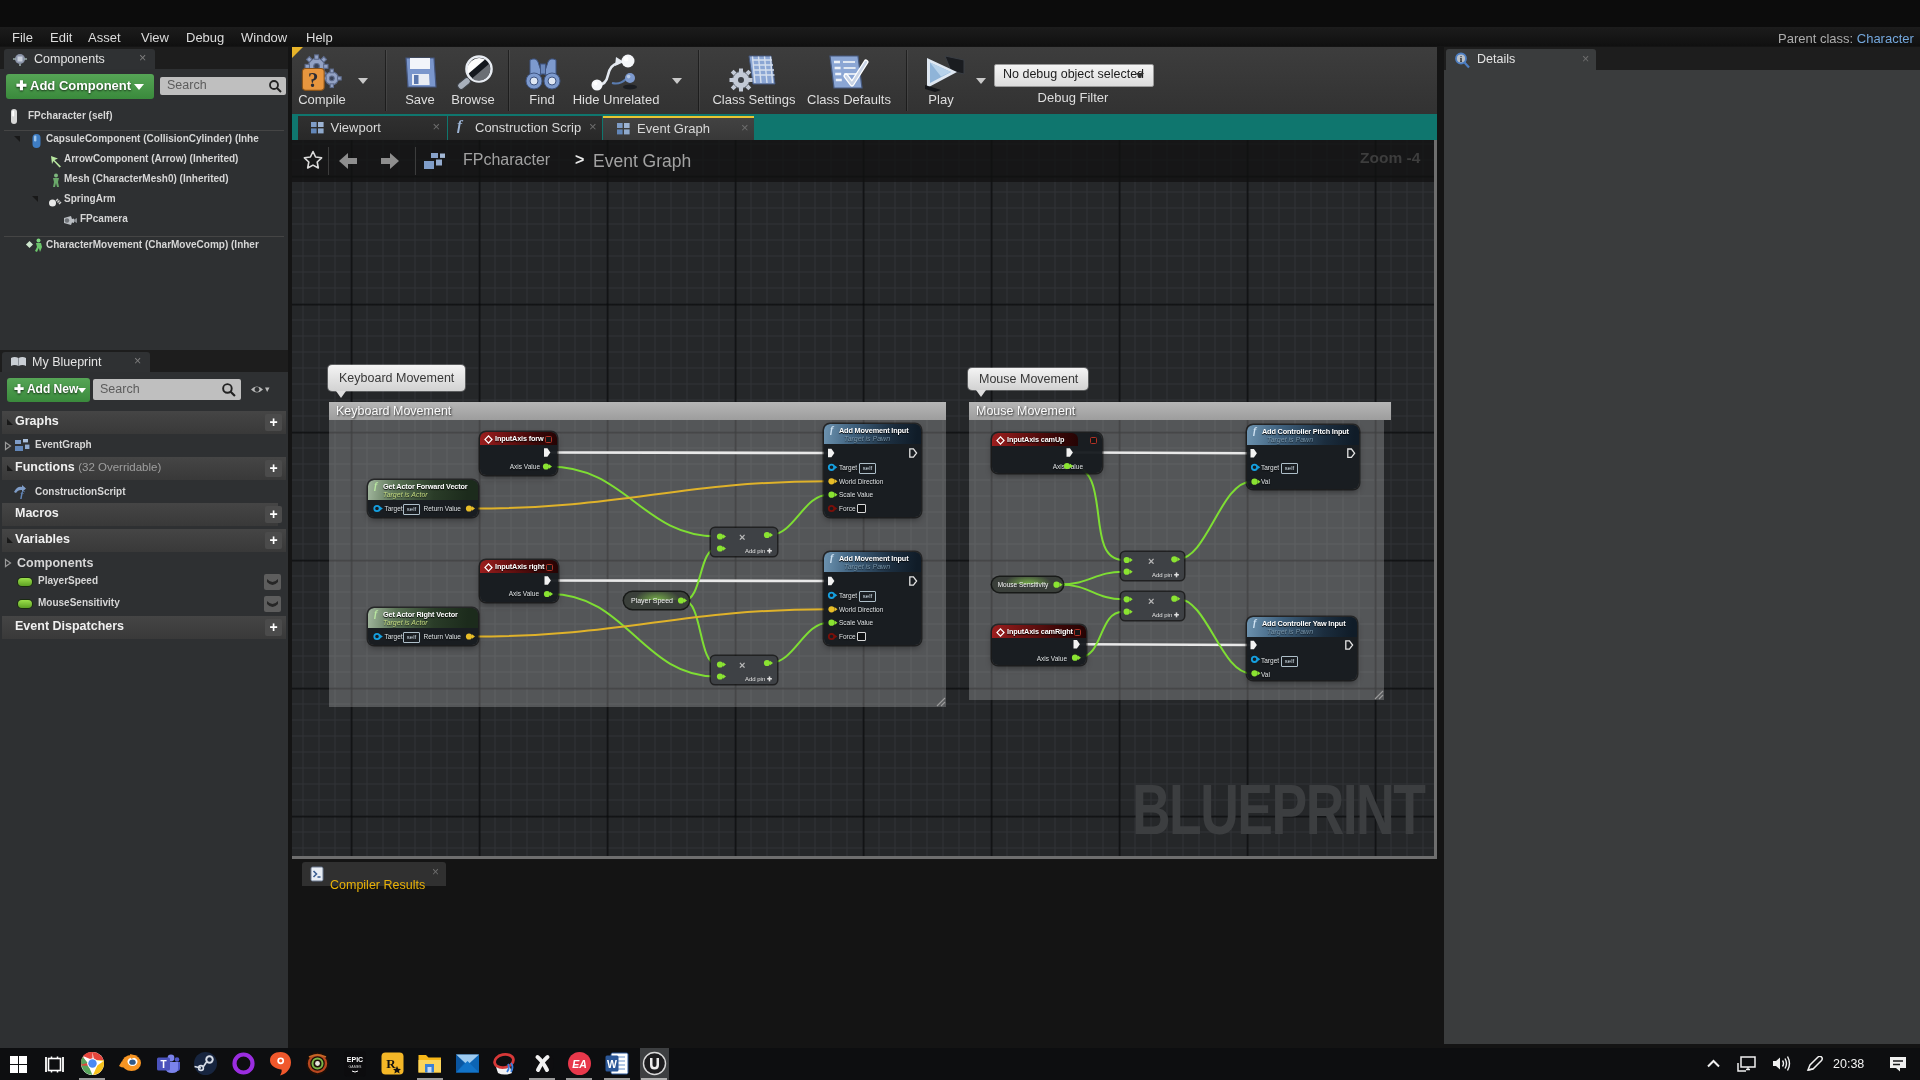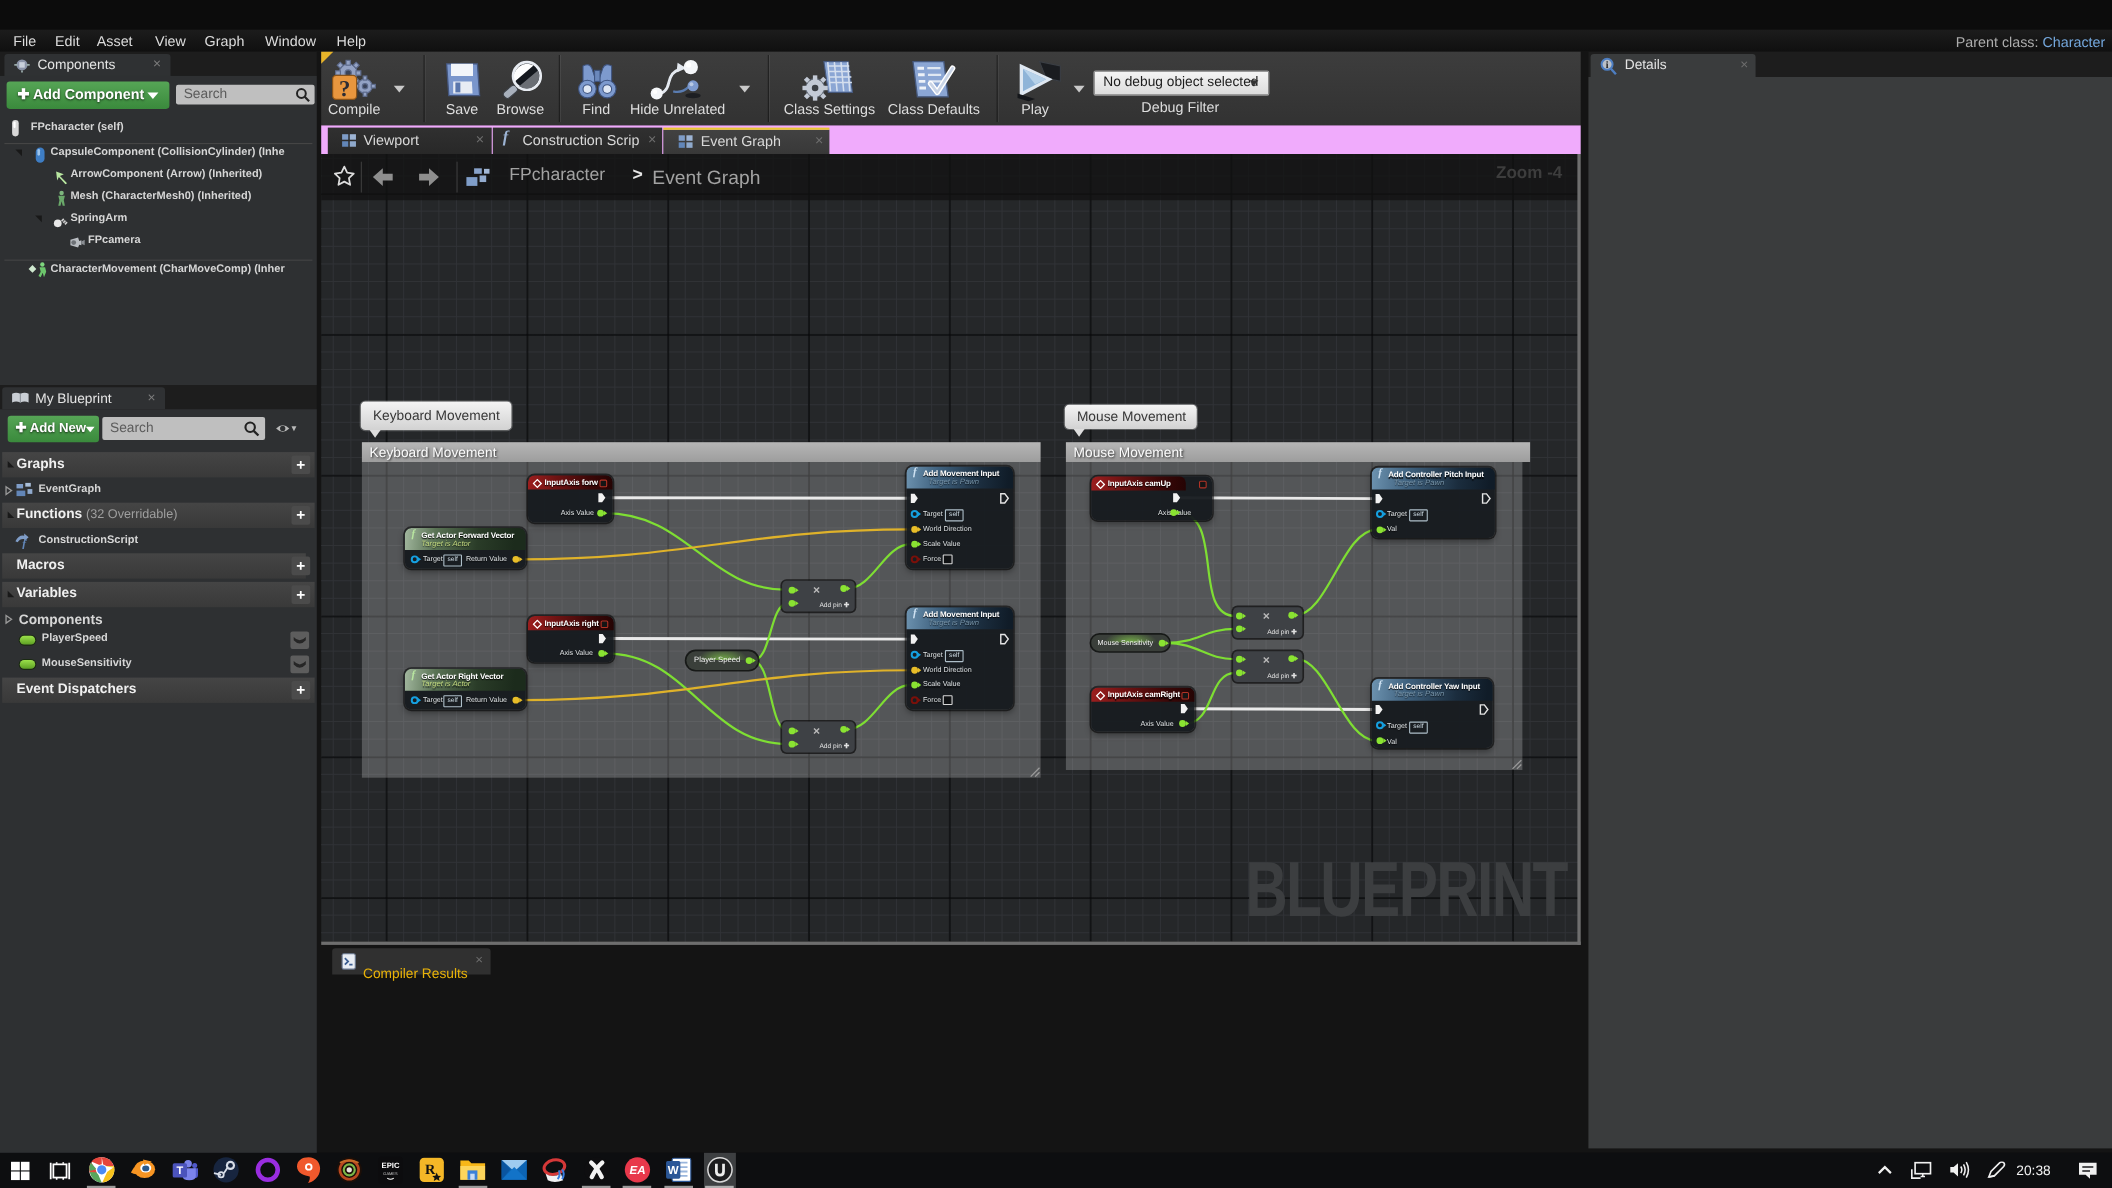--- a/index.html
+++ b/index.html
@@ -24,21 +24,21 @@
 .shead{background:linear-gradient(#454545,#393939);color:#f0f0f0;font-weight:bold;font-size:12.5px;}
 .plusbtn{background:#4b4b4b;border-radius:2px;color:#fff;font-weight:bold;text-align:center;}
 .sep{background:#454545;height:1px;}
 
 #toolbar{left:292px;top:47px;width:1145px;height:67px;background:linear-gradient(#3d3d3d,#323232);}
 .tlabel{color:#dedede;font-size:13px;text-align:center;top:45px;}
 .tsep{top:3px;width:1px;height:61px;background:rgba(0,0,0,.45);box-shadow:1px 0 0 rgba(255,255,255,.07);}
 .caret{width:0;height:0;border-left:5px solid transparent;border-right:5px solid transparent;
 border-top:6px solid #c9c9c9;}
 
-#gtabs{left:292px;top:68px;width:1145px;height:26px;background:#f0abfc;}
+#gtabs{left:292px;top:68px;width:1145px;height:26px;background:#0f766e;}
 .gtab{top:1.5px;height:24.5px;color:#d9d9d9;font-size:13px;}
 
 #canvas{left:292px;top:94px;width:1143px;height:716px;background-color:#252729;
 background-image:
  linear-gradient(to right,rgba(8,9,10,.7) 2px,transparent 2px),
  linear-gradient(to bottom,rgba(8,9,10,.7) 2px,transparent 2px),
  linear-gradient(to right,#303236 1px,transparent 1px),
  linear-gradient(to bottom,#303236 1px,transparent 1px);
 background-size:128px 128px,128px 128px,16px 16px,16px 16px;
 background-position:58.5px 0,0 35.5px,10.5px 0,0 3.5px;
@@ -105,21 +105,21 @@
   <div class="abs" style="left:1878px;top:0;width:40px;height:15px;border:1px solid #5a5a5a;background:linear-gradient(#3f3f3f,#1e1e1e)"></div>
   <svg class="abs" style="left:1890px;top:2px" width="13" height="12" viewBox="0 0 13 12">
       <path d="M1 1 L12 11 M12 1 L1 11" stroke="#fff" stroke-width="2.6"></path>
     </svg>
 </div>
 <div class="abs" id="menubar">
   <span class="abs menuitem" style="left:12px">File</span>
   <span class="abs menuitem" style="left:50px">Edit</span>
   <span class="abs menuitem" style="left:88px">Asset</span>
   <span class="abs menuitem" style="left:141px">View</span>
-  <span class="abs menuitem" style="left:186px">Graph</span>
+  <span class="abs menuitem" style="left:186px">Debug</span>
   <span class="abs menuitem" style="left:241px">Window</span>
   <span class="abs menuitem" style="left:306px">Help</span>
   <span class="abs" style="left:1778px;top:4px;font-size:13px;color:#adadad">Parent class: <span style="color:#74a7dc">Character</span></span>
 </div>
 <div class="abs" id="main">
 <div class="abs" style="left:0;top:1px;width:288px;height:22px;background:#1d1d1d"></div>
 <div class="abs paneltab" style="left:4px;top:3px;width:151px;height:20px">
   <svg class="abs" style="left:8px;top:3px" width="16" height="15" viewBox="0 0 16 15">
     <circle cx="8" cy="7" r="5" fill="#8a93a8"></circle>
         <rect x="5.5" y="4.5" width="5" height="5" fill="#c8d0dc"></rect>

